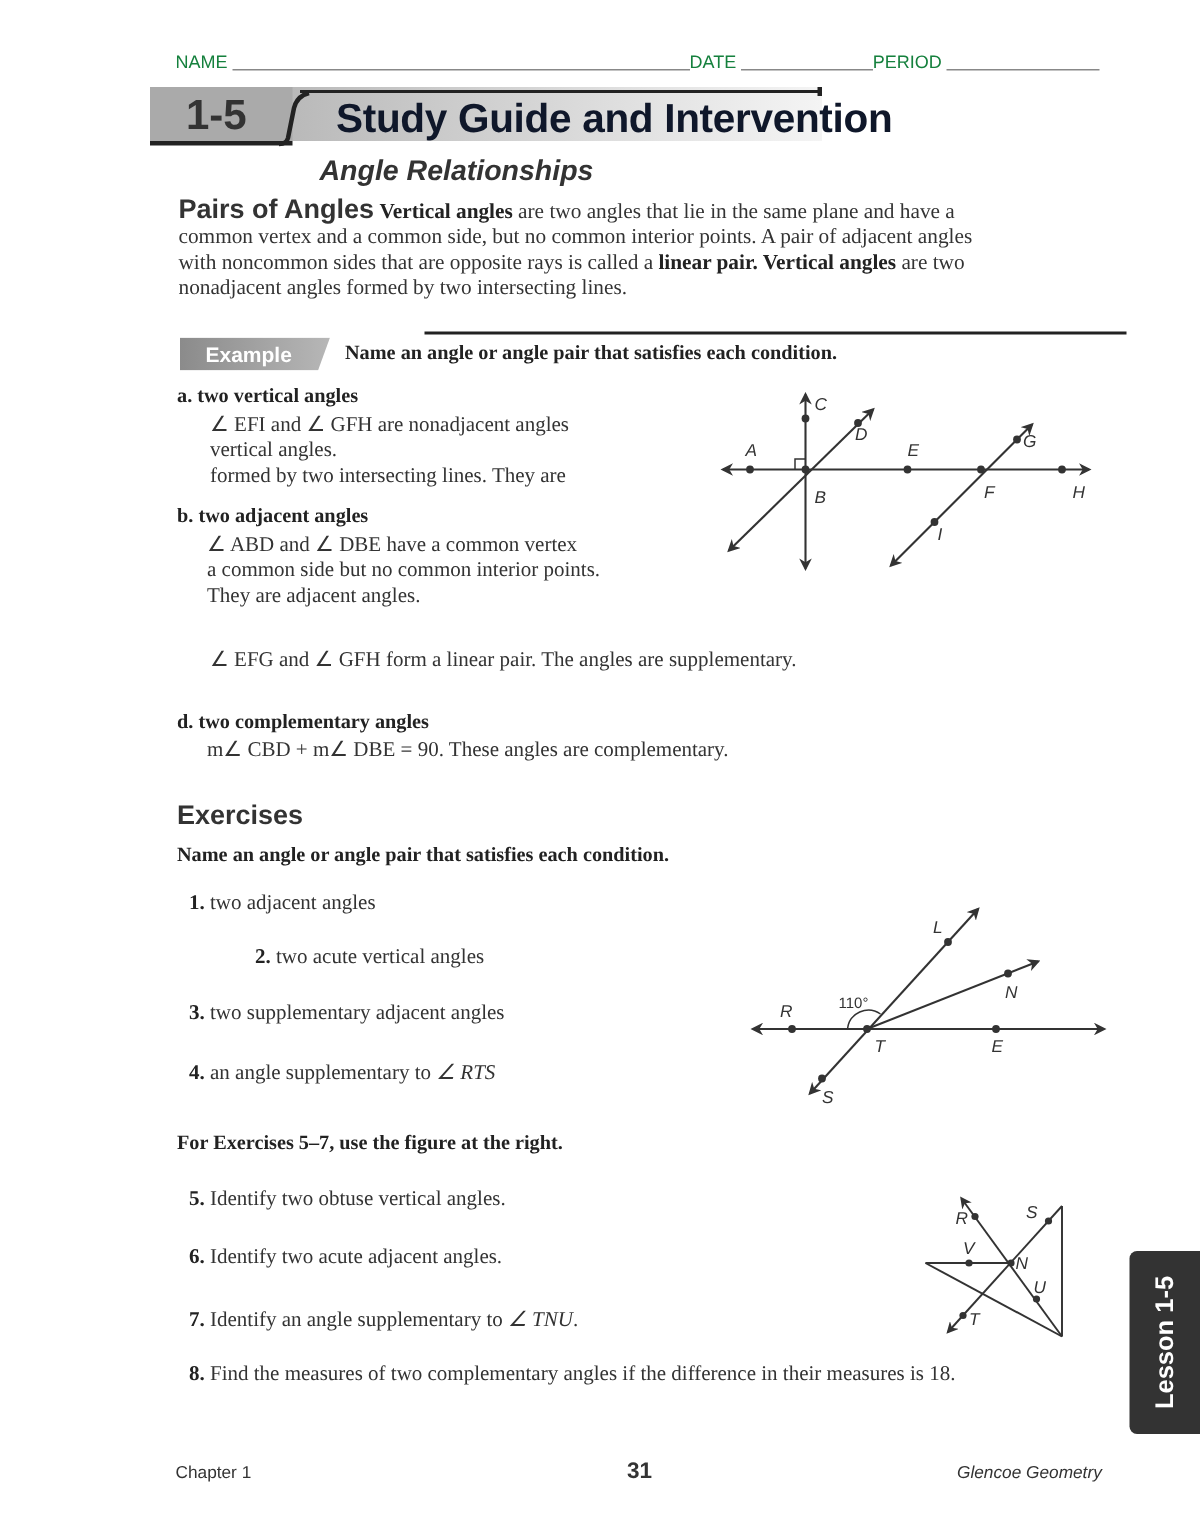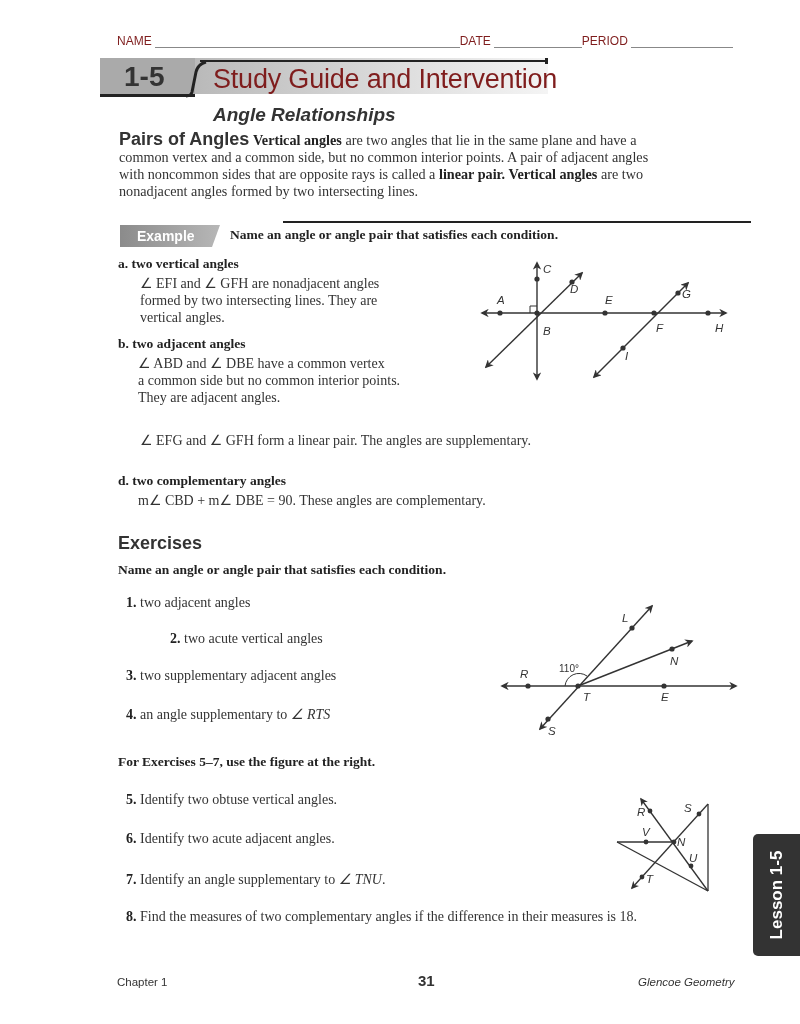--- a/index.html
+++ b/index.html
@@ -2,34 +2,34 @@
 <html><head>
 <meta charset="utf-8">
 <style>
   html, body { margin: 0; padding: 0; background: #ffffff; }
   body { width: 800px; height: 1024px; position: relative; overflow: hidden; color: #333; }
   .abs { position: absolute; }
   .sans { font-family: "Liberation Sans", sans-serif; }
   .serif { font-family: "Liberation Serif", serif; }
 
   
-  .hdr { top: 34px; left: 117px; width: 620px; font-size: 12px; color: #7f1d1d; display: flex; align-items: flex-end; }
+  .hdr { top: 34px; left: 117px; width: 620px; font-size: 12px; color: #15803d; display: flex; }
   .hdr .line { border-bottom: 1px solid #888; height: 12px; }
   .hdr .lbl { white-space: nowrap; }
 
   
   .band { top: 58px; left: 100px; width: 448px; height: 36px;
     background: linear-gradient(to right, #a9a9a9 0%, #c4c4c4 35%, #e3e3e3 75%, #f4f4f4 100%); }
   .band-left { top: 58px; left: 100px; width: 95px; height: 36px; background: #aaaaaa; }
   .band-underline { top: 94px; left: 100px; width: 95px; height: 3px; background: #222; }
   .band-topline { top: 60px; left: 200px; width: 348px; height: 2px; background: #222; }
   .band-tick { top: 58px; left: 545px; width: 3px; height: 6px; background: #222; }
   .slash { top: 62px; left: 186px; width: 22px; height: 36px; }
   .lesson-num { top: 61px; left: 124px; font-size: 28px; font-weight: bold; color: #333; }
-  .main-title { top: 64px; left: 213px; font-size: 27px; font-weight: normal; color: #7f1d1d; letter-spacing: -0.2px; }
+  .main-title { top: 64px; left: 224px; font-size: 27px; font-weight: bold; color: #0f172a; letter-spacing: -0.2px; }
   .sub-title { top: 104px; left: 213px; font-size: 19px; font-weight: bold; font-style: italic; color: #333; }
 
   
   .intro { top: 131px; left: 119px; width: 545px; font-size: 14.2px; line-height: 17px; color: #333; }
   .intro .lead { font-size: 18px; font-weight: bold; color: #333; }
   .intro b { color: #222; }
 
   
   .ex-topline { top: 221px; left: 283px; width: 468px; height: 2px; background: #222; }
   .ex-tab { top: 225px; left: 120px; width: 100px; height: 22px;
@@ -89,22 +89,22 @@
 </div>
 
 <div class="abs ex-topline"></div>
 <div class="abs ex-tab sans">Example</div>
 <div class="abs ex-inst serif">Name an angle or angle pair that satisfies each condition.</div>
 
 <div class="abs serif" style="top:256px;left:118px;width:340px;">
   <div class="part-h">a. two vertical angles</div>
   <div class="part-b" style="padding-left:22px;margin-top:3px;">
     <div>∠ EFI and ∠ GFH are nonadjacent angles</div>
+    <div>vertical angles.</div>
     <div>formed by two intersecting lines. They are</div>
-    <div>vertical angles.</div>
   </div>
 </div>
 
 <div class="abs serif" style="top:336px;left:118px;width:340px;">
   <div class="part-h">b. two adjacent angles</div>
   <div class="part-b" style="padding-left:20px;margin-top:3px;">
     <div>∠ ABD and ∠ DBE have a common vertex</div>
     <div>a common side but no common interior points.</div>
     <div>They are adjacent angles.</div>
   </div>

